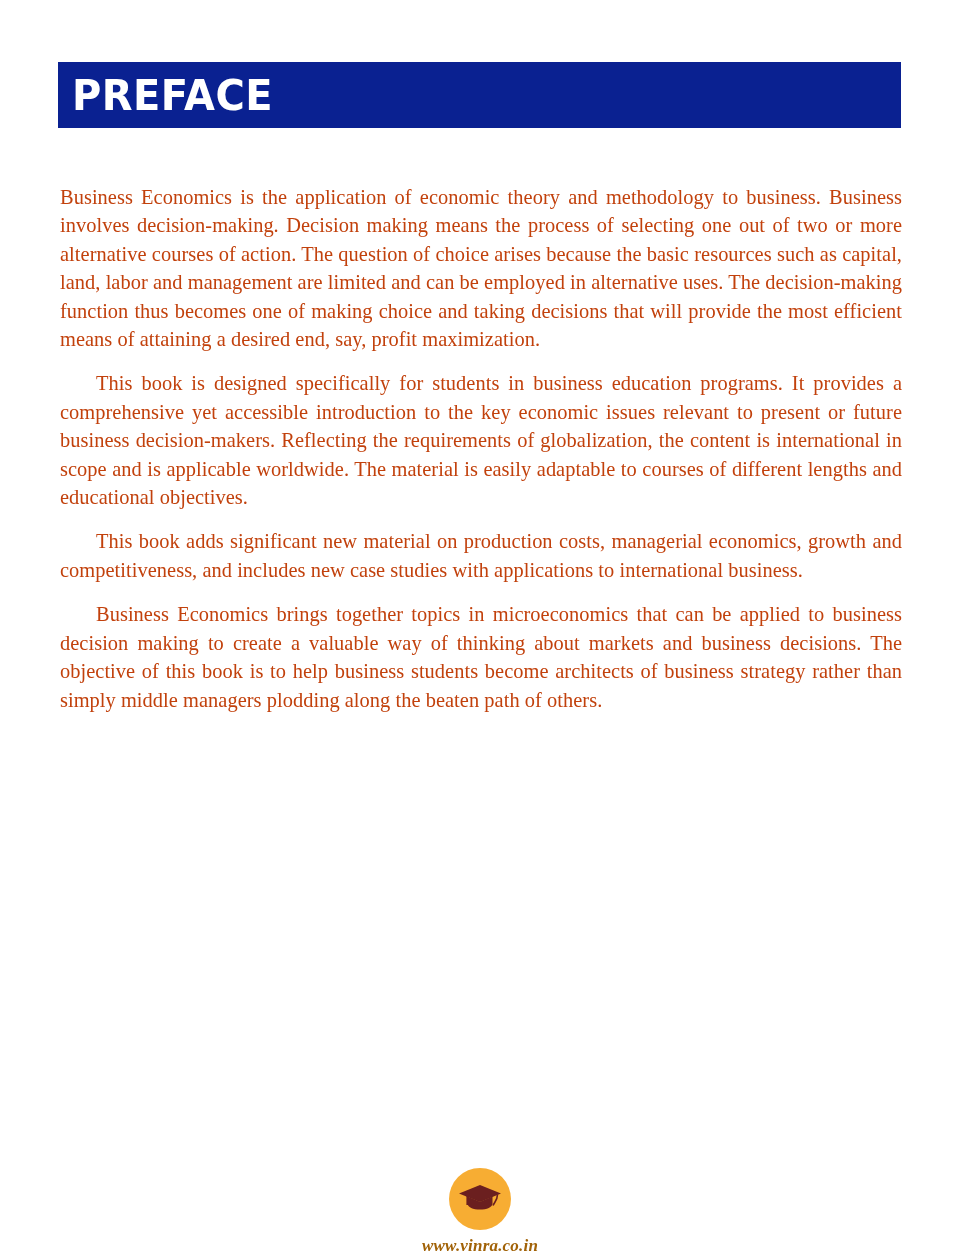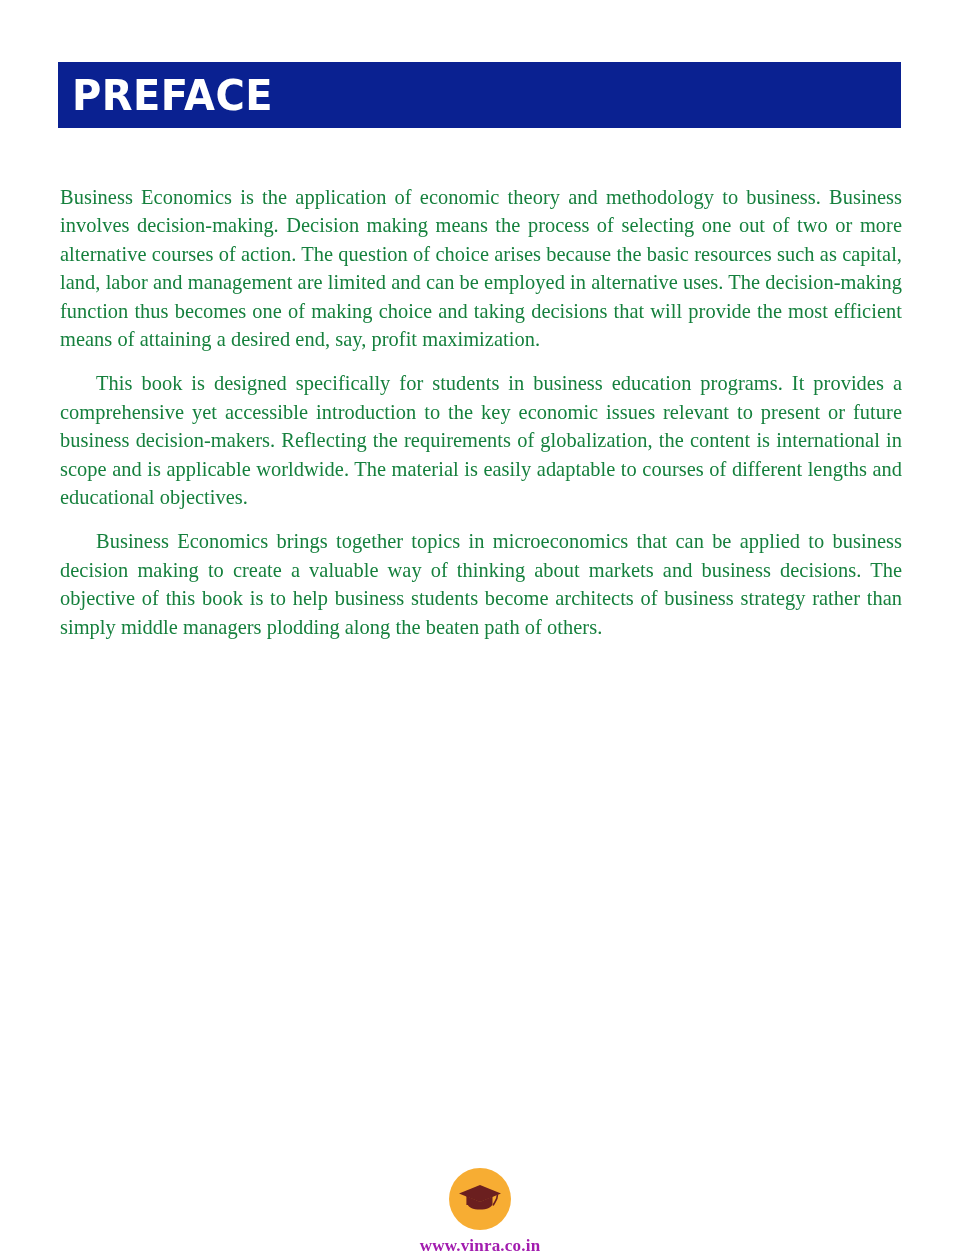--- a/index.html
+++ b/index.html
@@ -54,21 +54,21 @@
     left: 60px;
     top: 183px;
     width: 842px;
   }
   .para {
     margin: 0;
     font-size: 20.4px;
     line-height: 28.4px;
     text-align: justify;
     text-justify: inter-word;
-    color: #15803d;
+    color: #c2410c;
     letter-spacing: 0.05px;
   }
   .para + .para {
     margin-top: 16px;
   }
   .para.indent {
     text-indent: 36px;
   }
 
   
@@ -90,38 +90,40 @@
     align-items: center;
     justify-content: center;
     position: relative;
   }
   .logo-badge svg {
     display: block;
   }
   .footer-url {
     margin-top: 6px;
     font-family: "Liberation Serif", "DejaVu Serif", serif;
+    font-style: italic;
     font-weight: bold;
     font-size: 17px;
-    color: #a21caf;
+    color: #a16207;
     letter-spacing: 0.2px;
   }
 </style>
 </head>
 <body>
 
 <div class="page">
 
   <div class="header-banner">
     <div class="header-title">PREFACE</div>
   </div>
 
   <div class="content">
     <p class="para">Business Economics is the application of economic theory and methodology to business. Business involves decision-making. Decision making means the process of selecting one out of two or more alternative courses of action. The question of choice arises because the basic resources such as capital, land, labor and management are limited and can be employed in alternative uses. The decision-making function thus becomes one of making choice and taking decisions that will provide the most efficient means of attaining a desired end, say, profit maximization.</p>
     <p class="para indent">This book is designed specifically for students in business education programs. It provides a comprehensive yet accessible introduction to the key economic issues relevant to present or future business decision-makers. Reflecting the requirements of globalization, the content is international in scope and is applicable worldwide. The material is easily adaptable to courses of different lengths and educational objectives.</p>
+    <p class="para indent">This book adds significant new material on production costs, managerial economics, growth and competitiveness, and includes new case studies with applications to international business.</p>
     <p class="para indent">Business Economics brings together topics in microeconomics that can be applied to business decision making to create a valuable way of thinking about markets and business decisions. The objective of this book is to help business students become architects of business strategy rather than simply middle managers plodding along the beaten path of others.</p>
   </div>
 
   <div class="footer">
     <div class="logo-badge">
       <span>
         <svg width="44" height="34" viewBox="0 0 44 34" aria-hidden="true">
 
           <polygon points="22,3 43,11.5 22,20 1,11.5" fill="#6b1f1f"></polygon>
 

